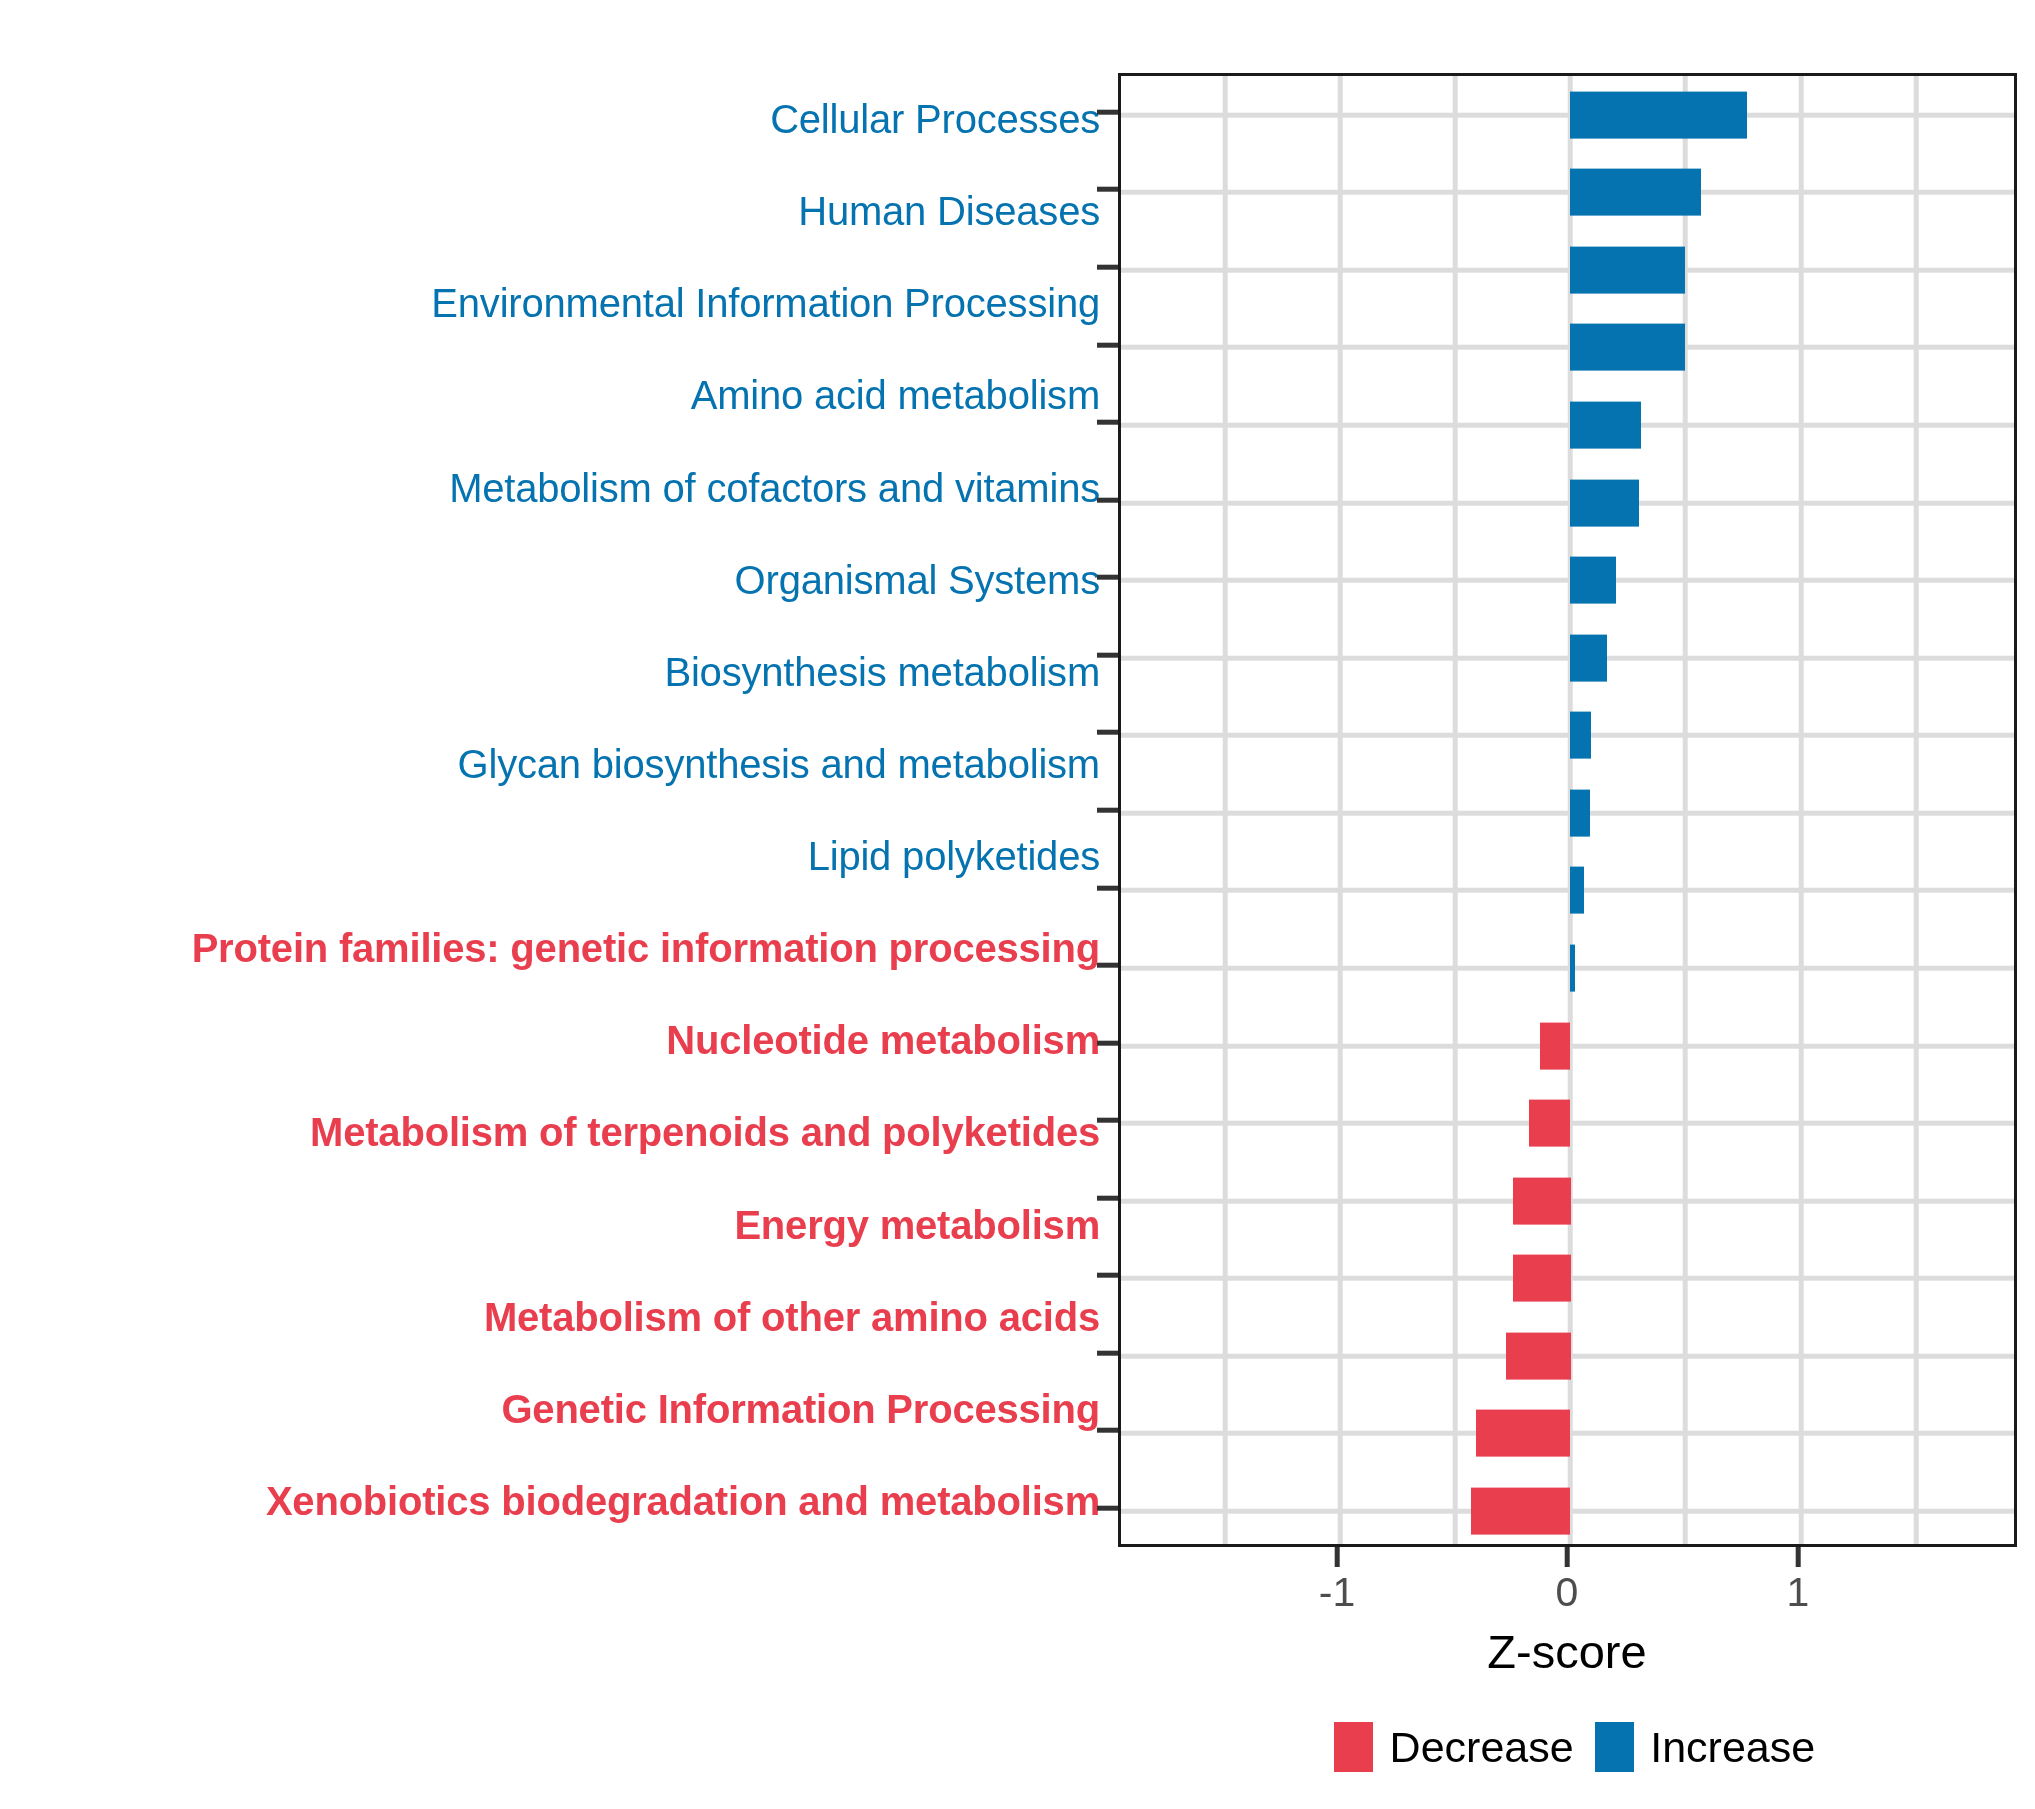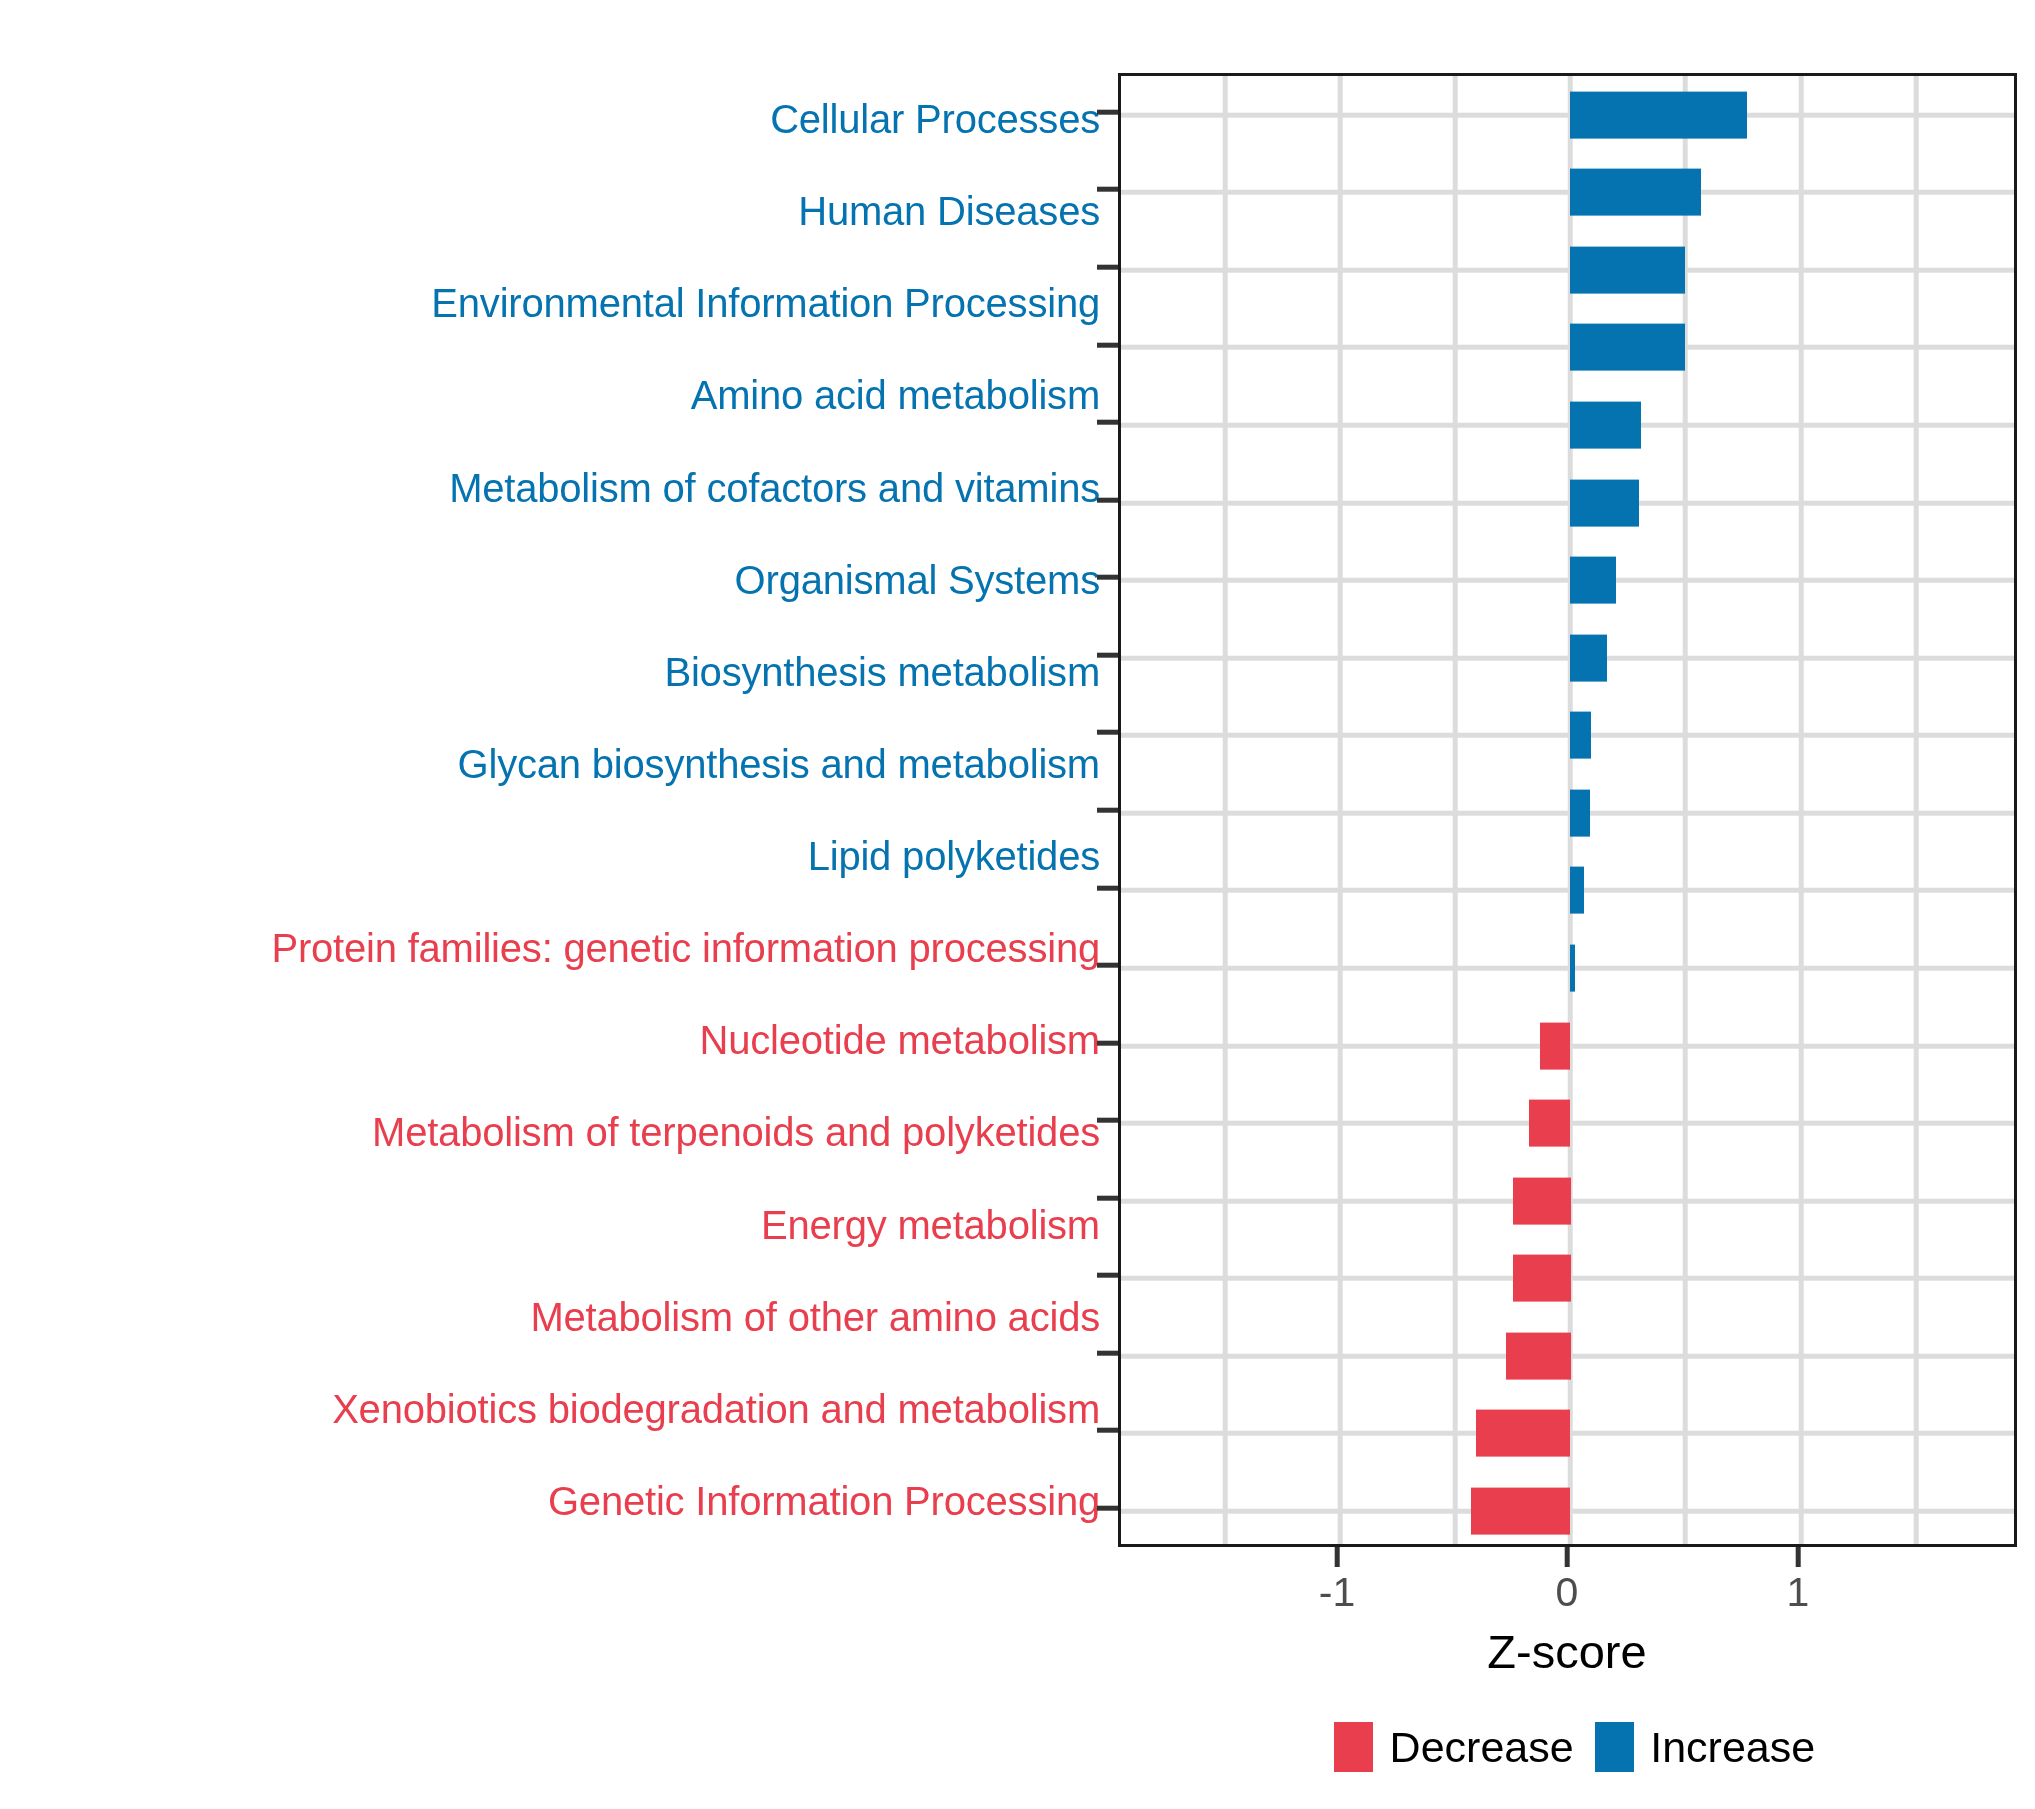--- a/index.html
+++ b/index.html
@@ -34,21 +34,21 @@
     align-items: flex-end;
   }
   .ylabel {
     font-size: 40px;
     line-height: 1.0;
     white-space: nowrap;
     padding-right: 12px;
     letter-spacing: -0.2px;
   }
   .ylabel.inc { color: #0573B0; }
-  .ylabel.dec { color: #E83E4E; }
+  .ylabel.dec { color: #E83E4E; font-weight: bold; }
 
   
   #panel {
     position: absolute;
     left: 1118px;
     top: 73px;
     width: 899px;
     height: 1474px;
     border: 3.8px solid #1a1a1a;
     box-sizing: border-box;
@@ -159,22 +159,22 @@
       <div class="ylabel inc">Metabolism of cofactors and vitamins</div>
       <div class="ylabel inc">Organismal Systems</div>
       <div class="ylabel inc">Biosynthesis metabolism</div>
       <div class="ylabel inc">Glycan biosynthesis and metabolism</div>
       <div class="ylabel inc">Lipid polyketides</div>
       <div class="ylabel dec">Protein families: genetic information processing</div>
       <div class="ylabel dec">Nucleotide metabolism</div>
       <div class="ylabel dec">Metabolism of terpenoids and polyketides</div>
       <div class="ylabel dec">Energy metabolism</div>
       <div class="ylabel dec">Metabolism of other amino acids</div>
+      <div class="ylabel dec">Genetic Information Processing</div>
       <div class="ylabel dec">Xenobiotics biodegradation and metabolism</div>
-      <div class="ylabel dec">Genetic Information Processing</div>
     </div>
 
   <div id="yticks">
       <div class="ytick" style="top: 112px;"></div>
       <div class="ytick" style="top: 189px;"></div>
       <div class="ytick" style="top: 267px;"></div>
       <div class="ytick" style="top: 345px;"></div>
       <div class="ytick" style="top: 422px;"></div>
       <div class="ytick" style="top: 500px;"></div>
       <div class="ytick" style="top: 577px;"></div>

